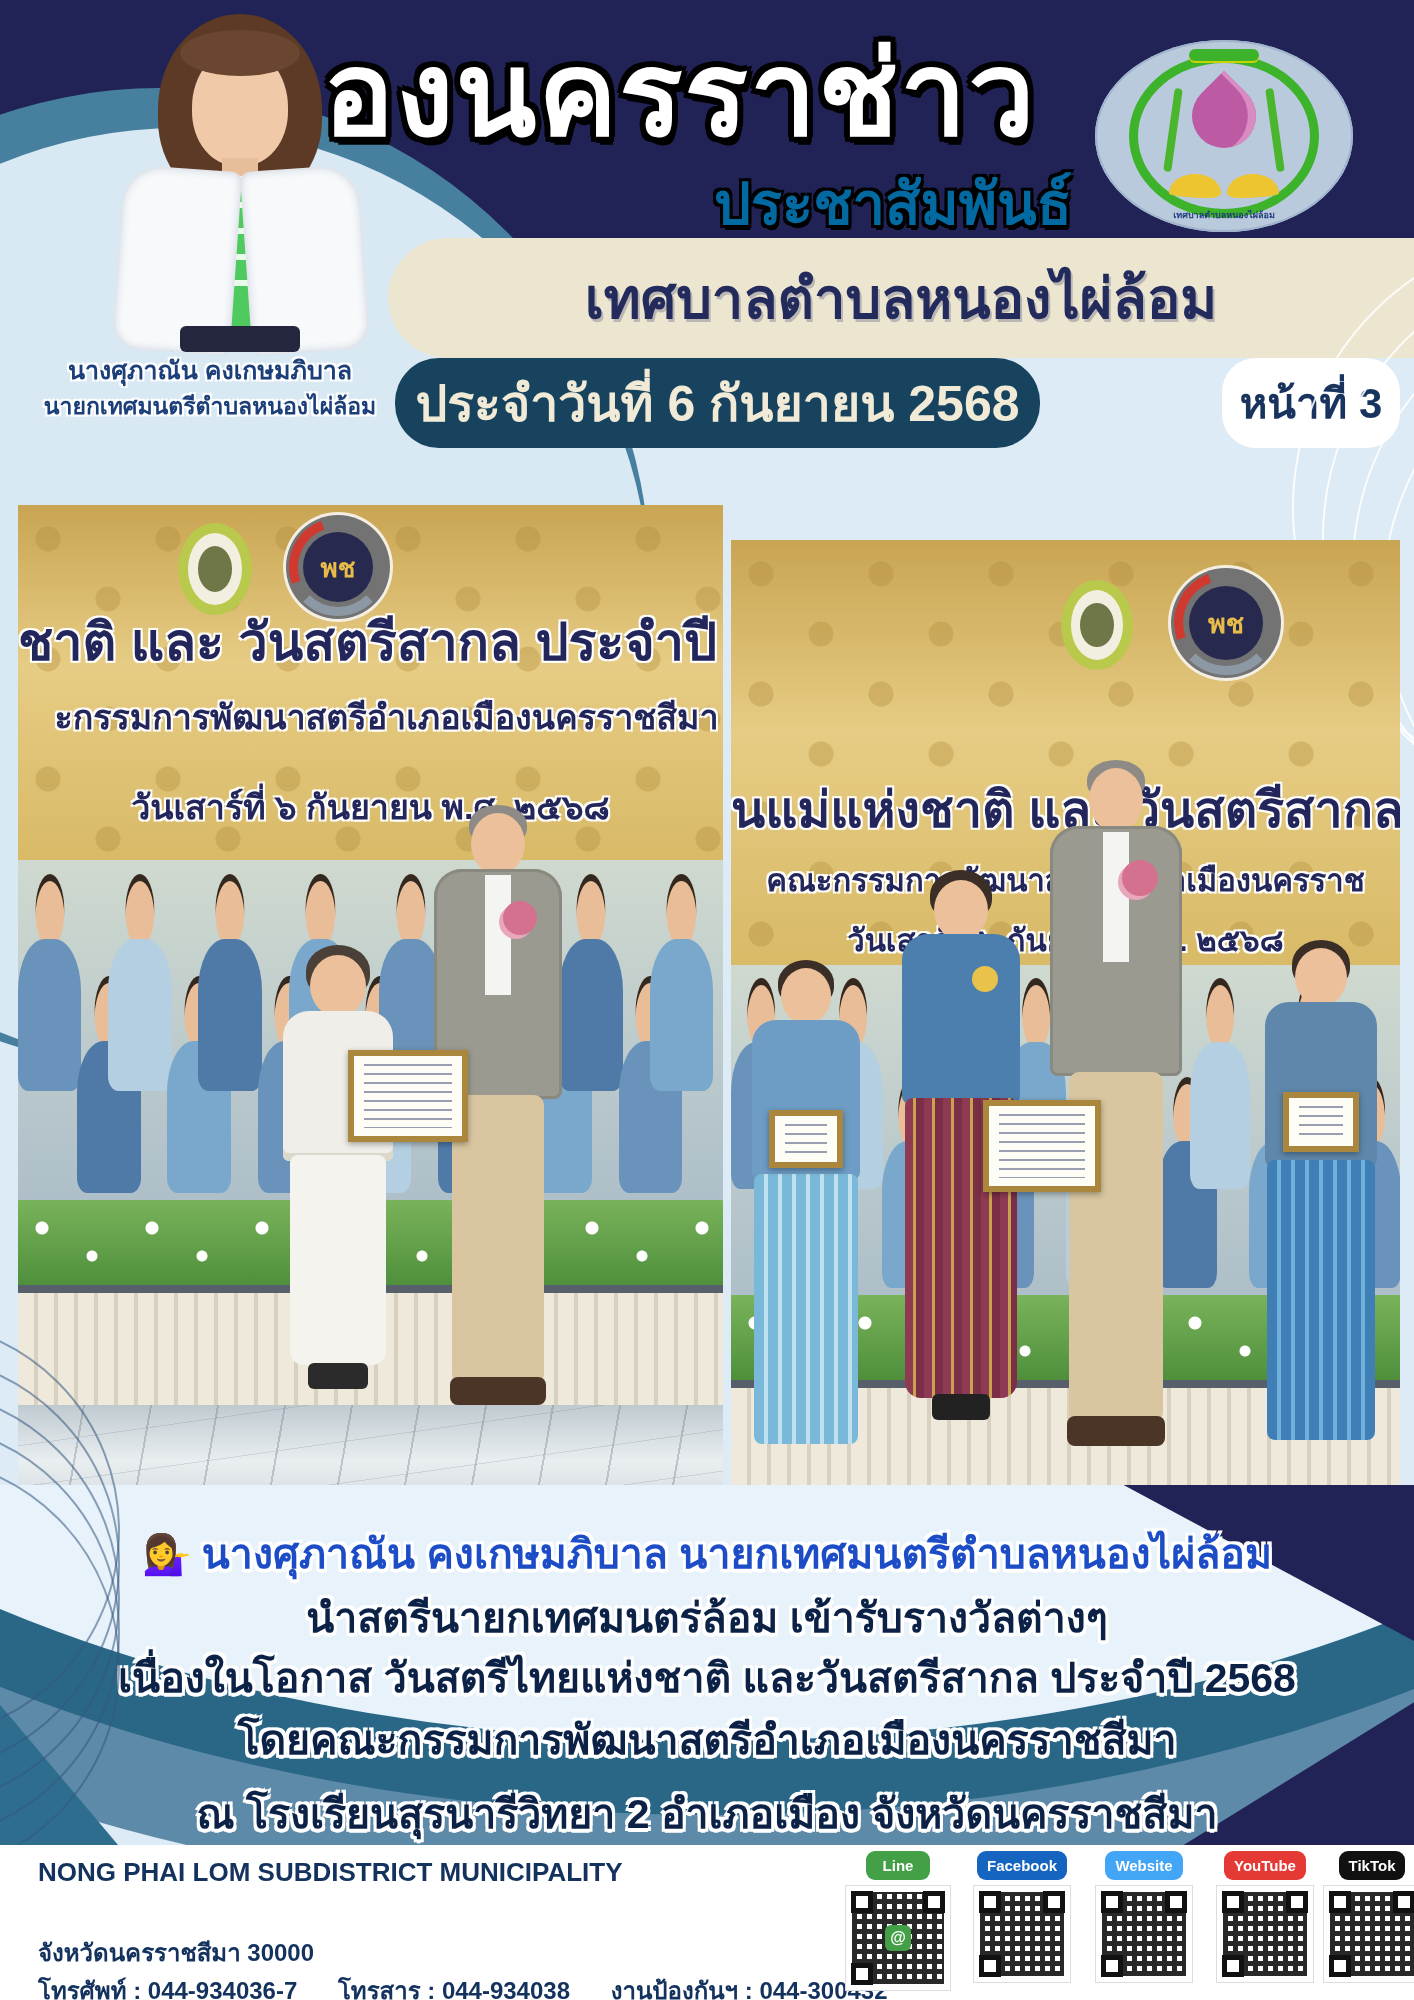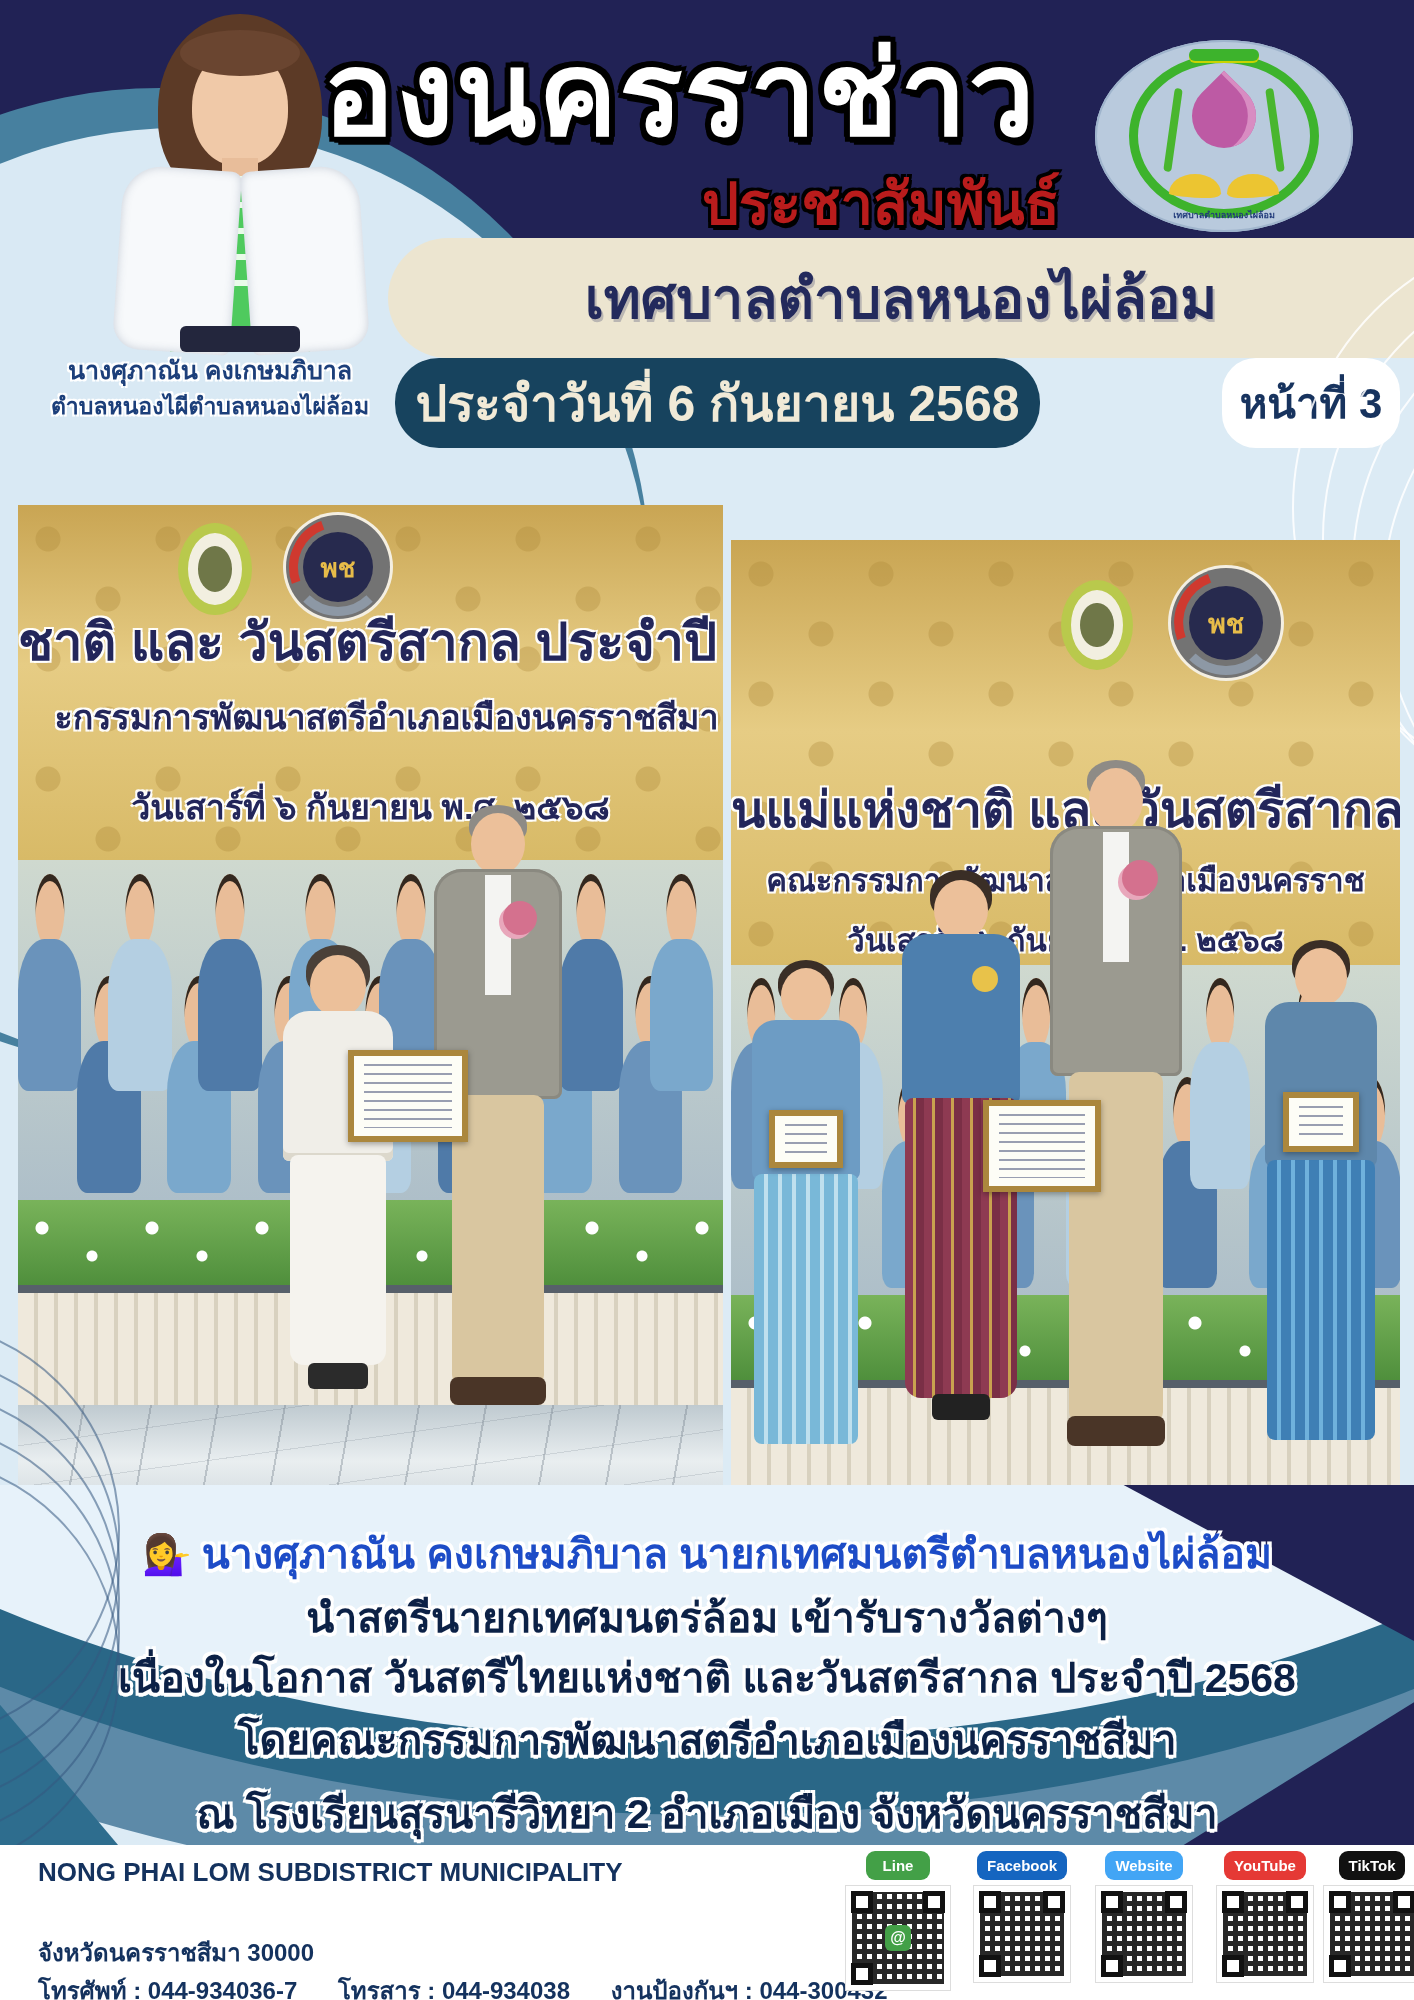--- a/index.html
+++ b/index.html
@@ -14,23 +14,23 @@
   .hdr-teal-crescent{position:absolute;left:-330px;top:88px;width:980px;height:980px;border-radius:50%;background:#47809f;}
   .hdr-light-disc{position:absolute;left:-290px;top:128px;width:940px;height:940px;border-radius:50%;background:#d9e9f4;}
   .hdr-title{
     position:absolute;left:285px;top:18px;width:790px;height:150px;
     display:flex;align-items:center;justify-content:center;
     font-size:118px;font-weight:bold;color:#fff;letter-spacing:2px;
     text-shadow:-5px -5px 0 #000,5px -5px 0 #000,-5px 5px 0 #000,5px 5px 0 #000,
                 0 -6px 0 #000,0 6px 0 #000,-6px 0 0 #000,6px 0 0 #000, 4px 8px 0 #000;
   }
   .hdr-subtitle{
-    position:absolute;left:430px;top:168px;width:630px;height:70px;
+    position:absolute;left:442px;top:168px;width:630px;height:70px;
     display:flex;align-items:center;justify-content:flex-end;
-    font-size:58px;font-weight:bold;color:#b91c1c;
+    font-size:58px;font-weight:bold;color:#0369a1;
     text-shadow:-3px -3px 0 #000,3px -3px 0 #000,-3px 3px 0 #000,3px 3px 0 #000,2px 5px 0 #000;
   }
   
   .logo{position:absolute;left:1095px;top:40px;width:258px;height:192px;border-radius:50%;
         background:#b9cadd;box-shadow:0 0 0 2px #9fb4cc inset;}
   .logo .ring{position:absolute;inset:14px 34px;border-radius:50%;border:9px solid #3db32c;}
   .logo .ring::after{content:"";position:absolute;left:50%;top:-14px;transform:translateX(-50%);
         width:70px;height:12px;border-radius:8px;background:#3db32c;box-shadow:0 2px 0 #c8d400;}
   .logo .drop{position:absolute;left:50%;top:44px;transform:translateX(-50%) rotate(45deg);
         width:64px;height:64px;border-radius:0 50% 50% 50%;background:#bd5aa4;
@@ -238,21 +238,21 @@
     <div class="hair"></div>
     <div class="face"></div>
     <div class="fringe"></div>
     <div class="neck"></div>
     <div class="shirt"></div>
     <div class="coatL"></div>
     <div class="coatR"></div>
     <div class="skirt"></div>
   </div>
   <div class="mayor-name">นางศุภาณัน คงเกษมภิบาล</div>
-  <div class="mayor-title">ตำบลหนองไผีตำบลหนองไผ่ล้อม</div>
+  <div class="mayor-title">นายกเทศมนตรีตำบลหนองไผ่ล้อม</div>
 
   <div class="arcs-tr">
     <i style="left:1292px;top:228px;width:560px;height:560px;"></i>
     <i style="left:1322px;top:258px;width:560px;height:560px;"></i>
     <i style="left:1352px;top:288px;width:560px;height:560px;"></i>
     <i style="left:1382px;top:318px;width:560px;height:560px;"></i>
   </div>
 
   <div class="photo photo-left">
     <div class="ph-banner"></div>

